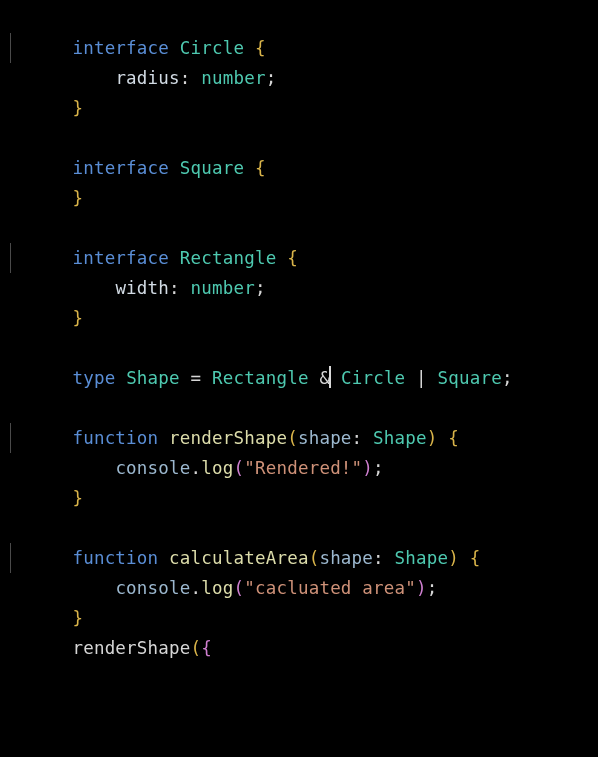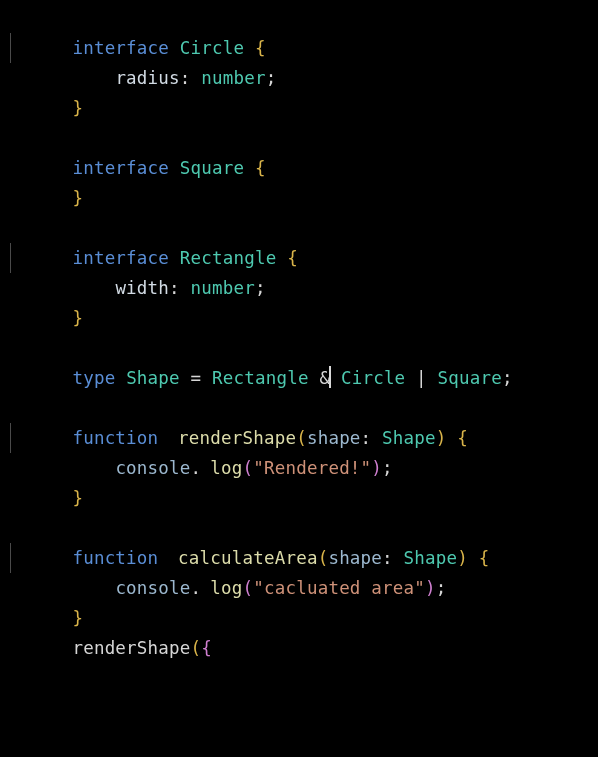--- a/index.html
+++ b/index.html
@@ -44,21 +44,21 @@
     bottom: 0;
     width: 1px;
     background: #4a4a4a;
   }
 
   
   .kw      { color: #5a8ed6; }   
   .typ     { color: #4ec9b0; }   
   .prop    { color: #d2dbe4; }   
   .param   { color: #9cb8cf; }   
-  .fn      { color: #dcdcaa; margin-left: 9px; }   
+  .fn      { color: #dcdcaa; }   
   .plain   { color: #d6d6d6; }   
   .brace   { color: #d5b societies; }
   .brace   { color: #d9b44a; }   
   .paren-m { color: #cf7fd0; }   
   .str     { color: #ce9178; }   
   .op      { color: #d6d6d6; }   
   .amp     { color: #d6d6d6; }
 
   
   .caret {

